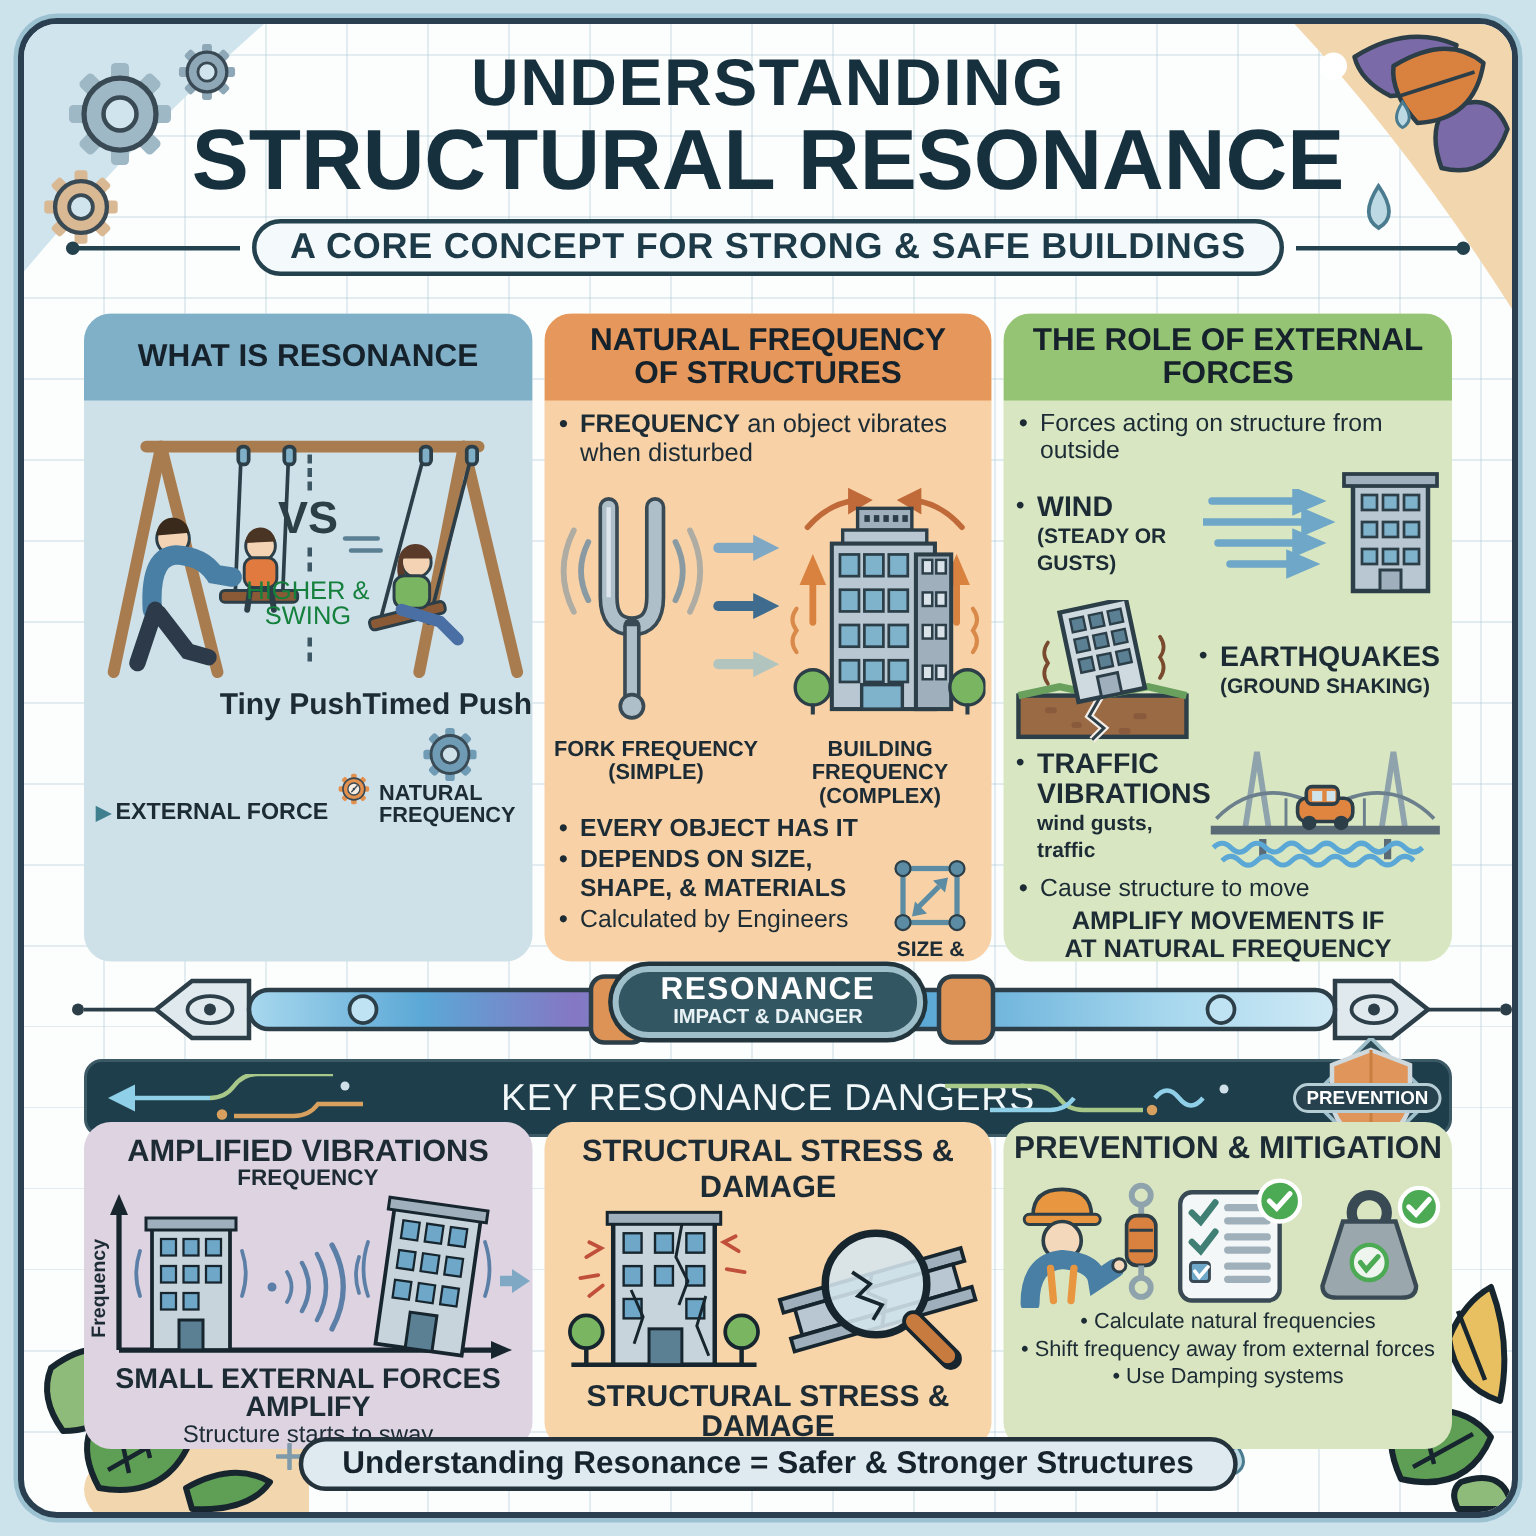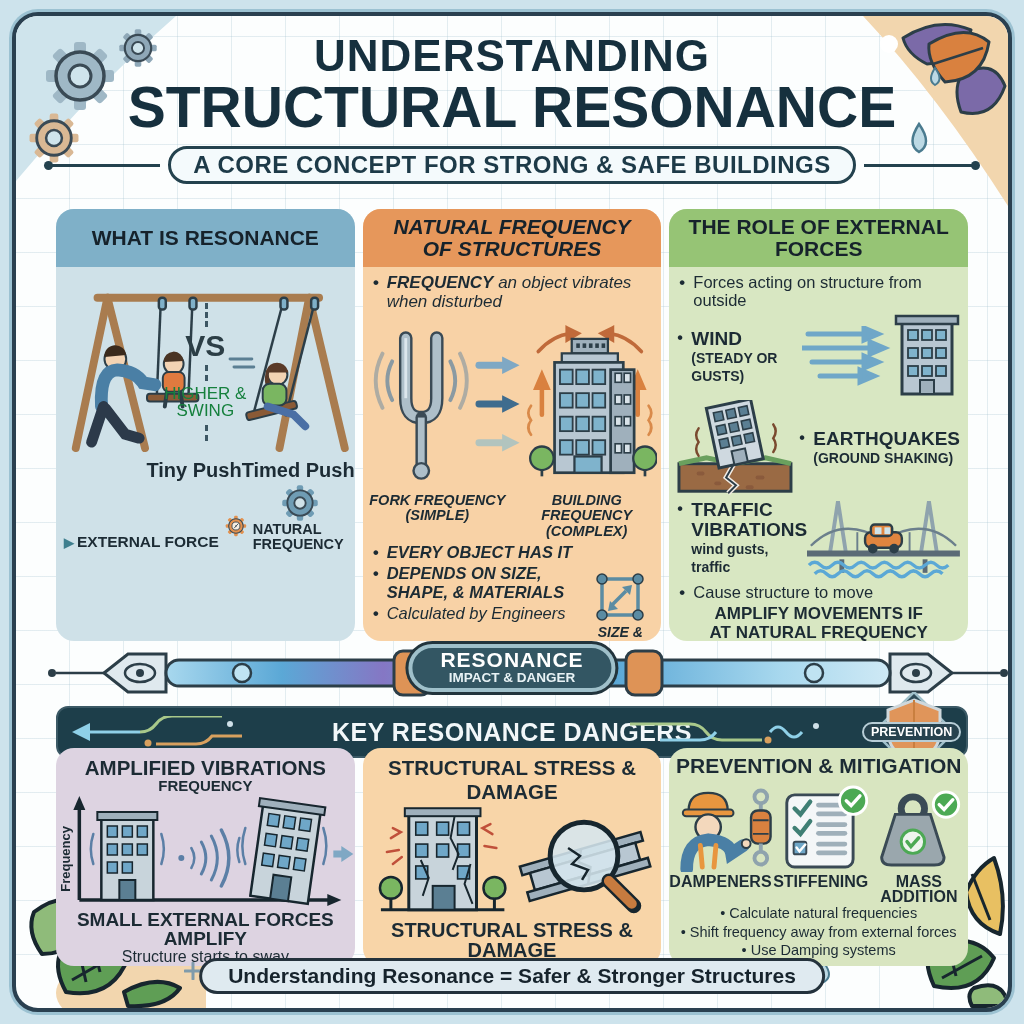--- a/index.html
+++ b/index.html
@@ -22,21 +22,21 @@
   .rule.l .dot{left:-2px;} .rule.r .dot{right:-2px;}
   .subpill{border:3.5px solid #24424e;border-radius:26px;background:#f4fafc;padding:2px 22px;
       font-size:24px;font-weight:800;color:#1d3a48;letter-spacing:.5px;white-space:nowrap;}
   
   .row1{position:absolute;top:193px;left:40px;right:40px;height:432px;display:flex;gap:8px;}
   .row2{position:absolute;top:732px;left:40px;right:40px;height:218px;display:flex;gap:8px;}
   .panel{flex:1;border-radius:18px;overflow:hidden;position:relative;}
   .band{height:58px;display:flex;align-items:center;justify-content:center;text-align:center;
       font-weight:800;font-size:21px;color:#16222b;line-height:1.05;padding:0 14px;}
   .pA{background:#cfe1e8;} .pA .band{background:#7fb0c8;}
-  .pB{background:#f8d2a6;font-style:italic;} .pB .band{background:#e6975b;}
+  .pB{background:#f8d2a6;} .pB .band{background:#e6975b;}
   .pC{background:#d8e7c2;} .pC .band{background:#96c475;}
   .pD{background:#ddd3e1;} .pE{background:#f8d5a8;} .pF{background:#d8e5c0;}
   ul.blt{list-style:none;margin:4px 10px;padding:0;font-size:16px;line-height:1.12;}
   ul.blt li{padding-left:14px;position:relative;margin:3px 0;}
   ul.blt li::before{content:"•";position:absolute;left:0;font-weight:700;}
   
   .swingwrap{position:relative;height:192px;}
   .vsline{position:absolute;left:50%;width:0;border-left:3px dashed #3c5663;}
   .vstxt{position:absolute;left:50%;transform:translateX(-50%);top:62px;font-size:30px;font-weight:800;color:#2c3e46;}
   .hstxt{position:absolute;left:50%;transform:translateX(-50%);top:118px;text-align:center;
@@ -64,21 +64,21 @@
   
   .ribbon{position:absolute;top:628px;left:30px;right:30px;height:58px;}
   .rbadge{position:absolute;left:50%;top:0px;transform:translateX(-50%);
       background:#335663;border:4px solid #9fc0ca;box-shadow:0 0 0 3px #22343c;border-radius:30px;
       padding:1px 28px;text-align:center;color:#fff;}
   .rbadge .l1{font-size:21px;font-weight:800;letter-spacing:1px;line-height:1.05;}
   .rbadge .l2{font-size:13.5px;font-weight:800;color:#e8f2f5;line-height:1.0;margin-bottom:2px;}
   
   .kbanner{position:absolute;top:690px;left:40px;right:40px;height:48px;background:#1d3e4a;
       border-radius:12px;border:2px solid #3c5a66;display:flex;align-items:center;justify-content:center;}
-  .kbanner .ttl{color:#f2f7f9;font-size:25px;font-weight:700;letter-spacing:.5px;}
+  .kbanner .ttl{color:#f2f7f9;font-size:25px;font-weight:400;letter-spacing:.5px;}
   .shield{position:absolute;right:-4px;top:-16px;width:112px;height:80px;}
   .shield .pill{position:absolute;left:4px;top:30px;background:#27424e;border:2px solid #b7cdd6;
       border-radius:10px;color:#fff;font-size:12.5px;font-weight:800;padding:1px 7px;}
   
   .d-title{font-size:20.5px;font-weight:800;text-align:center;margin-top:8px;}
   .d-freq{font-size:15px;font-weight:800;text-align:center;line-height:.8;}
   .d-chart{position:relative;height:118px;}
   .d-yaxis{position:absolute;left:2px;top:34px;writing-mode:vertical-rl;transform:rotate(180deg);
       font-size:13px;font-weight:700;color:#1c2b34;}
   .d-strong{font-size:19px;font-weight:800;text-align:center;line-height:1.0;}
@@ -741,25 +741,20 @@
         </svg>
         <svg width="96" height="88" viewBox="0 0 96 88">
           <circle cx="46" cy="24" r="12" fill="none" stroke="#3a4a55" stroke-width="7"></circle>
           <path d="M28,30 L64,30 L78,74 Q78,82 68,82 L24,82 Q14,82 14,74 Z" fill="#9aa7ad" stroke="#3a4a55" stroke-width="3"></path>
           <circle cx="46" cy="58" r="12" fill="#eef4ee" stroke="#4ca954" stroke-width="3"></circle>
           <path d="M40,58 l4,5 l8,-9" stroke="#4ca954" stroke-width="3.5" fill="none" stroke-linecap="round"></path>
           <circle cx="80" cy="20" r="13" fill="#4ca954" stroke="#fff" stroke-width="3"></circle>
           <path d="M73,20 l5,5 l9,-10" stroke="#fff" stroke-width="3.5" fill="none" stroke-linecap="round"></path>
         </svg>
       </div>
-      <div class="f-labels">
-        <div>DAMPENERS</div>
-        <div>STIFFENING</div>
-        <div>MASS ADDITION</div>
-      </div>
       <div class="f-blt">• <span>Calculate natural frequencies</span></div>
       <div class="f-blt">• <span>Shift frequency away from external forces</span></div>
       <div class="f-blt">• <span>Use Damping systems</span></div>
     </div>
   </div>
 
   <svg class="deco" style="left:168px;bottom:28px" width="18" height="18" viewBox="0 0 18 18">
     <g stroke="#7f9bab" stroke-width="3" stroke-linecap="round">
           <path d="M9,1 v16 M1,9 h16"></path>
         </g>

